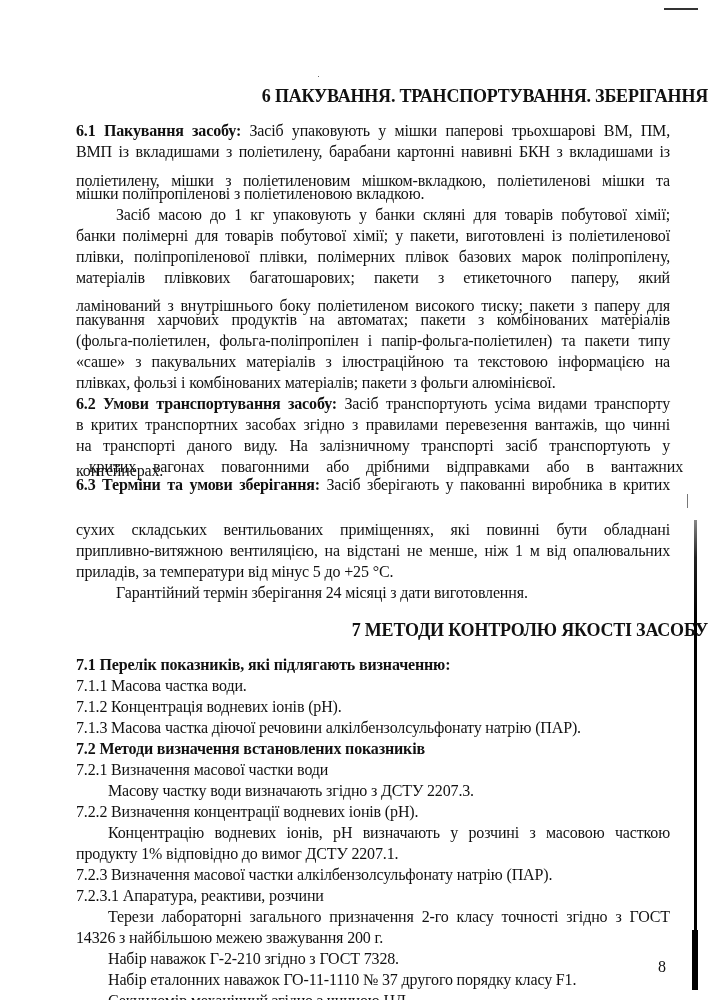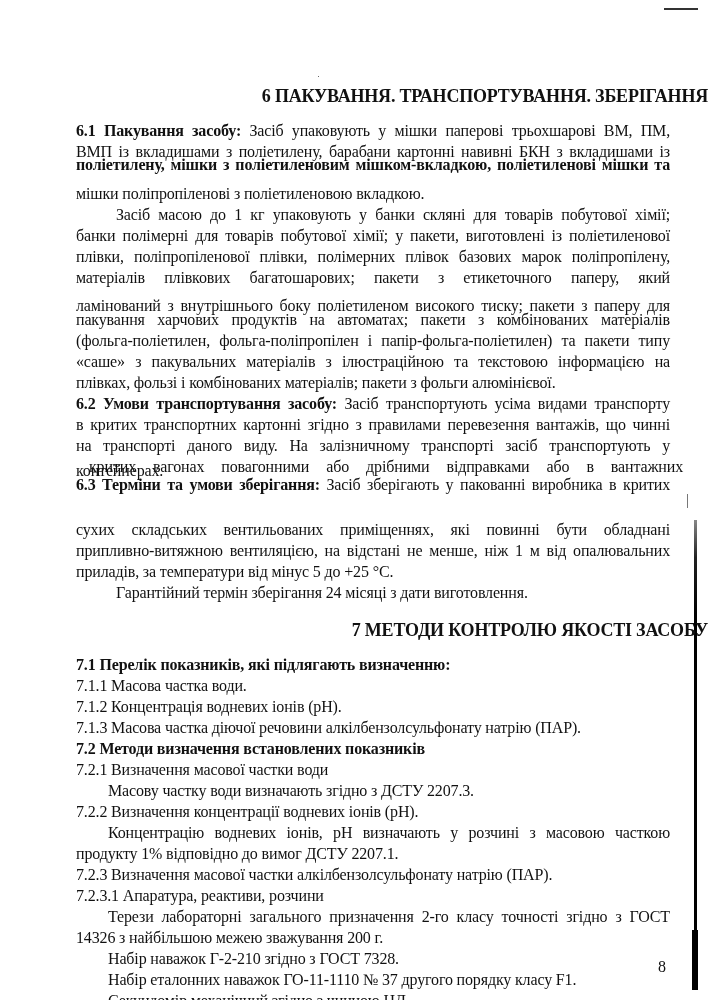--- a/index.html
+++ b/index.html
@@ -29,35 +29,35 @@
   <div class="top-rule"></div>
   <div class="dot"></div>
   <div class="right-tick"></div>
   <div class="right-bar"></div>
   <div class="right-bar-thick"></div>
 
   <div class="heading" style="top:86px;">6 ПАКУВАННЯ. ТРАНСПОРТУВАННЯ. ЗБЕРІГАННЯ</div>
 
   <div class="line justify" style="top:122px;"><b>6.1 Пакування засобу:</b><span> Засіб упаковують у мішки паперові трьохшарові ВМ, ПМ,</span></div>
   <div class="line justify" style="top:143px;">ВМП із вкладишами з поліетилену, барабани картонні  навивні БКН з вкладишами із</div>
-  <div class="line justify" style="top:156px;font-weight:bold;">поліетилену, мішки  з поліетиленовим мішком-вкладкою, поліетиленові мішки та</div>
+  <div class="line justify" style="top:172px;">поліетилену, мішки  з поліетиленовим мішком-вкладкою, поліетиленові мішки та</div>
   <div class="line" style="top:185px;">мішки поліпропіленові з поліетиленовою вкладкою.</div>
 
   <div class="line justify indent" style="top:206px;">Засіб масою до 1 кг упаковують у банки скляні для товарів побутової хімії;</div>
   <div class="line justify" style="top:227px;">банки полімерні для товарів побутової хімії;  у пакети, виготовлені із поліетиленової</div>
   <div class="line justify" style="top:248px;">плівки,  поліпропіленової плівки, полімерних плівок базових марок поліпропілену,</div>
   <div class="line justify" style="top:269px;">матеріалів плівкових багатошарових; пакети з етикеточного паперу, який</div>
   <div class="line justify" style="top:290px;margin-top:7px;">ламінований з внутрішнього боку поліетиленом високого тиску; пакети з паперу для</div>
   <div class="line justify" style="top:311px;">пакування харчових продуктів на автоматах; пакети з комбінованих матеріалів</div>
   <div class="line justify" style="top:332px;">(фольга-поліетилен, фольга-поліпропілен і папір-фольга-поліетилен) та пакети типу</div>
   <div class="line justify" style="top:353px;">«саше» з пакувальних матеріалів з ілюстраційною та текстовою інформацією на</div>
   <div class="line" style="top:374px;">плівках, фользі і комбінованих матеріалів; пакети з фольги алюмінієвої.</div>
 
   <div class="line justify" style="top:395px;"><b>6.2 Умови транспортування засобу:</b><span> Засіб транспортують усіма видами транспорту</span></div>
-  <div class="line justify" style="top:416px;">в критих транспортних картонні згідно з правилами перевезення вантажів, що чинні</div>
+  <div class="line justify" style="top:416px;">в критих транспортних засобах згідно з правилами перевезення вантажів, що чинні</div>
   <div class="line justify" style="top:437px;">на транспорті даного виду. На залізничному транспорті засіб транспортують у</div>
   <div class="line justify" style="top:458px;margin-left:13px;">критих вагонах повагонними або дрібними відправками або в вантажних</div>
   <div class="line" style="top:462px;">контейнерах.</div>
 
   <div class="line justify" style="top:476px;"><b>6.3 Терміни та умови зберігання:</b><span> Засіб зберігають у пакованні виробника в критих</span></div>
   <div class="line justify" style="top:521px;">сухих складських вентильованих приміщеннях, які повинні бути обладнані</div>
   <div class="line justify" style="top:542px;">припливно-витяжною вентиляцією, на відстані не менше, ніж 1 м від опалювальних</div>
   <div class="line" style="top:563px;">приладів, за температури від мінус 5 до +25 °С.</div>
 
   <div class="line indent" style="top:584px;">Гарантійний термін зберігання 24 місяці з дати виготовлення.</div>

